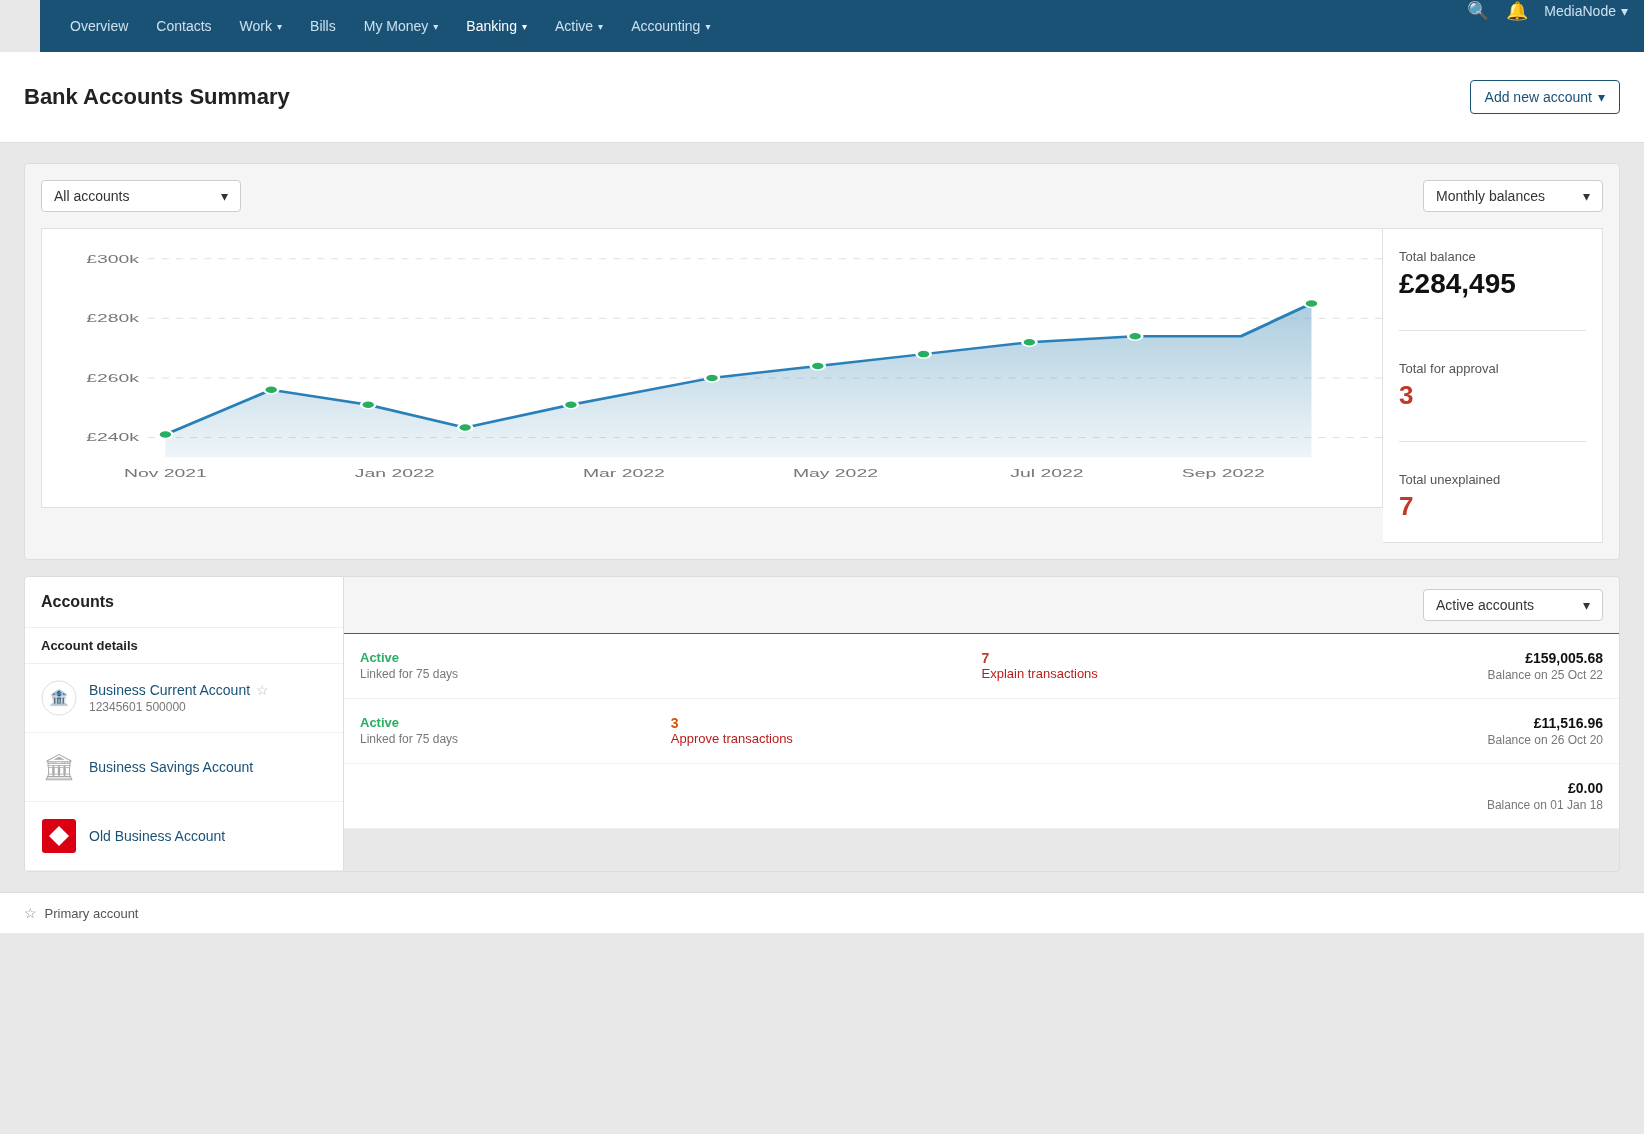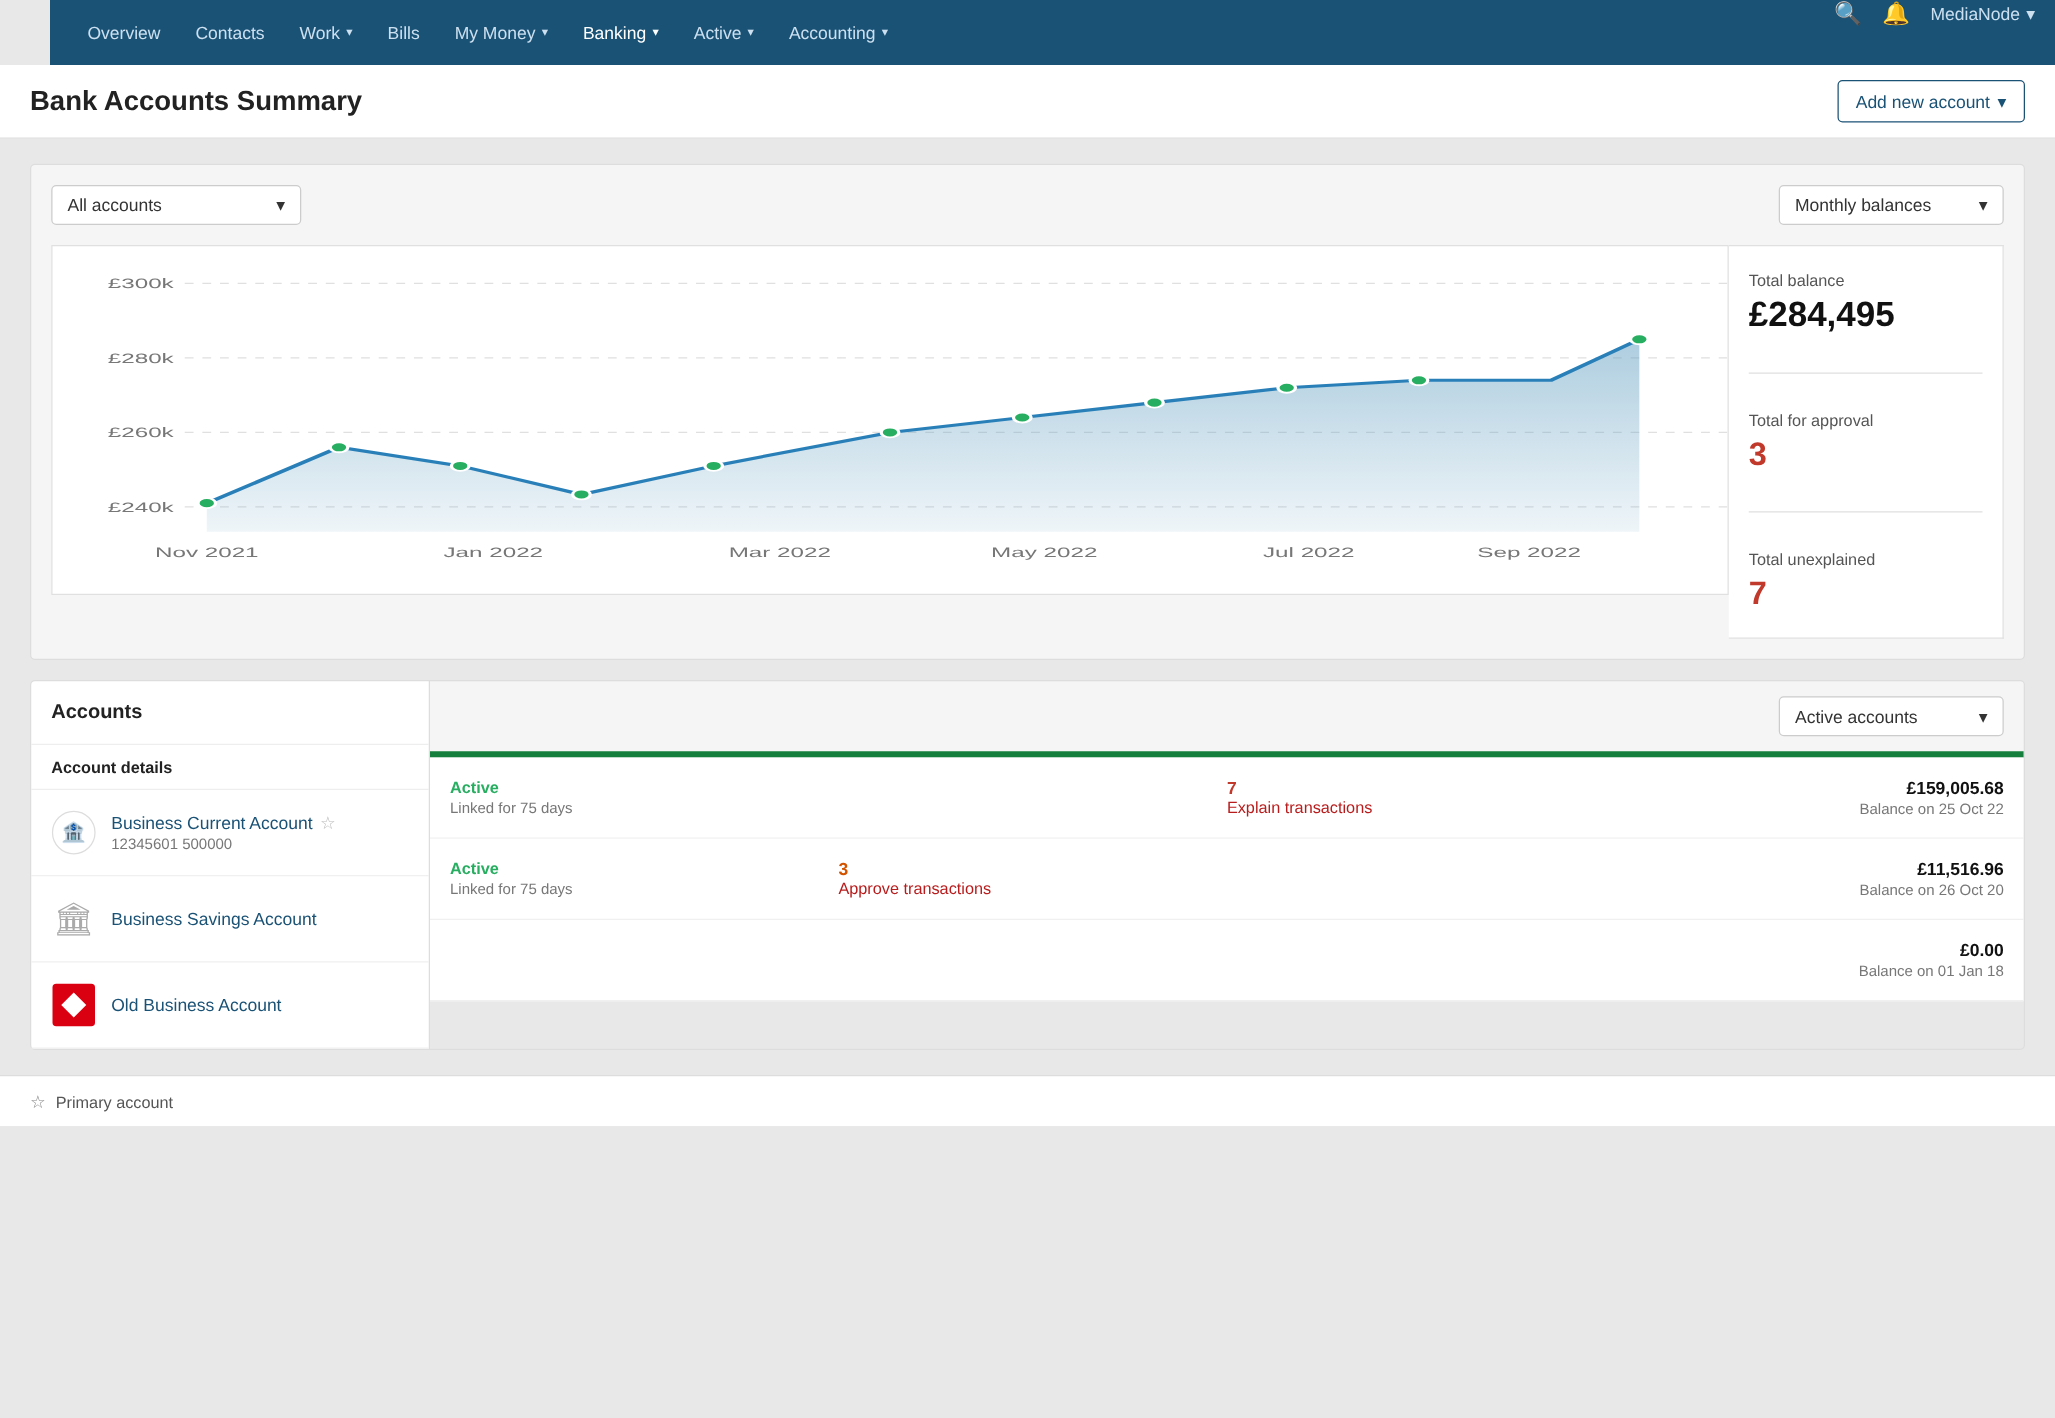--- a/index.html
+++ b/index.html
@@ -9,21 +9,21 @@
     .nav { background: #1a5276; display: flex; align-items: flex-start; height: 52px; padding: 0 16px; margin-left: 40px; }
     .nav-items { display: flex; align-items: center; flex: 1; gap: 0; }
     .nav-item { color: #cce0f0; font-size: 14px; padding: 0 14px; height: 52px; display: flex; align-items: center; gap: 5px; cursor: pointer; white-space: nowrap; }
     .nav-item.active { color: #fff; }
     .nav-item .chevron { font-size: 10px; }
     .nav-right { display: flex; align-items: center; gap: 16px; }
     .nav-icon { color: #cce0f0; font-size: 18px; cursor: pointer; }
     .nav-user { color: #cce0f0; font-size: 14px; display: flex; align-items: center; gap: 5px; cursor: pointer; }
 
     
-    .page-header { background: #fff; padding: 12px 24px; display: flex; align-items: center; justify-content: space-between; border-bottom: 1px solid #ddd; }
+    .page-header { background: #fff; padding: 28px 24px; display: flex; align-items: center; justify-content: space-between; border-bottom: 1px solid #ddd; }
     .page-title { font-size: 22px; font-weight: 700; color: #222; }
     .add-account-btn { border: 1px solid #1a5276; color: #1a5276; background: #fff; padding: 8px 14px; border-radius: 4px; display: flex; align-items: center; gap: 6px; cursor: pointer; font-size: 14px; font-weight: 500; }
 
     
     .content { padding: 20px 24px; }
 
     
     .chart-section { background: #f5f5f5; border: 1px solid #ddd; border-radius: 4px; padding: 16px; margin-bottom: 16px; }
     .chart-controls { display: flex; justify-content: space-between; align-items: center; margin-bottom: 16px; }
     .dropdown-select { border: 1px solid #ccc; background: #fff; padding: 7px 12px; border-radius: 4px; display: flex; align-items: center; gap: 4px; cursor: pointer; font-size: 14px; color: #333; min-width: 160px; justify-content: space-between; }
@@ -46,21 +46,21 @@
 
     .account-row { display: flex; align-items: center; padding: 16px; border-bottom: 1px solid #f0f0f0; gap: 12px; cursor: pointer; }
     .account-icon { width: 36px; height: 36px; display: flex; align-items: center; justify-content: center; flex-shrink: 0; }
     .account-info { flex: 1; }
     .account-name { color: #1a5276; font-size: 14px; font-weight: 500; }
     .account-number { color: #777; font-size: 12px; margin-top: 2px; }
     .star-icon { color: #bbb; font-size: 14px; cursor: pointer; }
 
     
     .accounts-table { flex: 1; border: 1px solid #ddd; border-left: none; border-radius: 0 4px 4px 0; overflow: hidden; }
-    .table-header-bar { display: flex; align-items: center; justify-content: flex-end; padding: 12px 16px; background: #f5f5f5; border-bottom: 5px solid #15803d; }
+    .table-header-bar { display: flex; align-items: center; justify-content: flex-end; padding: 12px 16px; background: #f5f5f5; border-bottom: 1px solid #15803d; }
     .table-col-headers { display: grid; grid-template-columns: 1fr 1fr 1fr 1fr; padding: 10px 16px; background: #f5f5f5; border-bottom: 1px solid #eee; }
     .col-header { font-size: 13px; font-weight: 700; color: #222; }
     .table-row { display: grid; grid-template-columns: 1fr 1fr 1fr 1fr; padding: 16px; background: #fff; border-bottom: 1px solid #f0f0f0; align-items: start; }
     .cell { font-size: 13px; color: #333; }
     .cell-active { color: #27ae60; font-weight: 600; }
     .cell-linked { color: #777; font-size: 12px; margin-top: 2px; }
     .cell-approval-count { color: #d35400; font-weight: 700; font-size: 14px; }
     .cell-link { color: #b91c1c; cursor: pointer; font-size: 13px; }
     .cell-unexplained-count { color: #c0392b; font-weight: 700; font-size: 14px; }
     .cell-balance { font-weight: 700; font-size: 14px; color: #111; text-align: right; }

